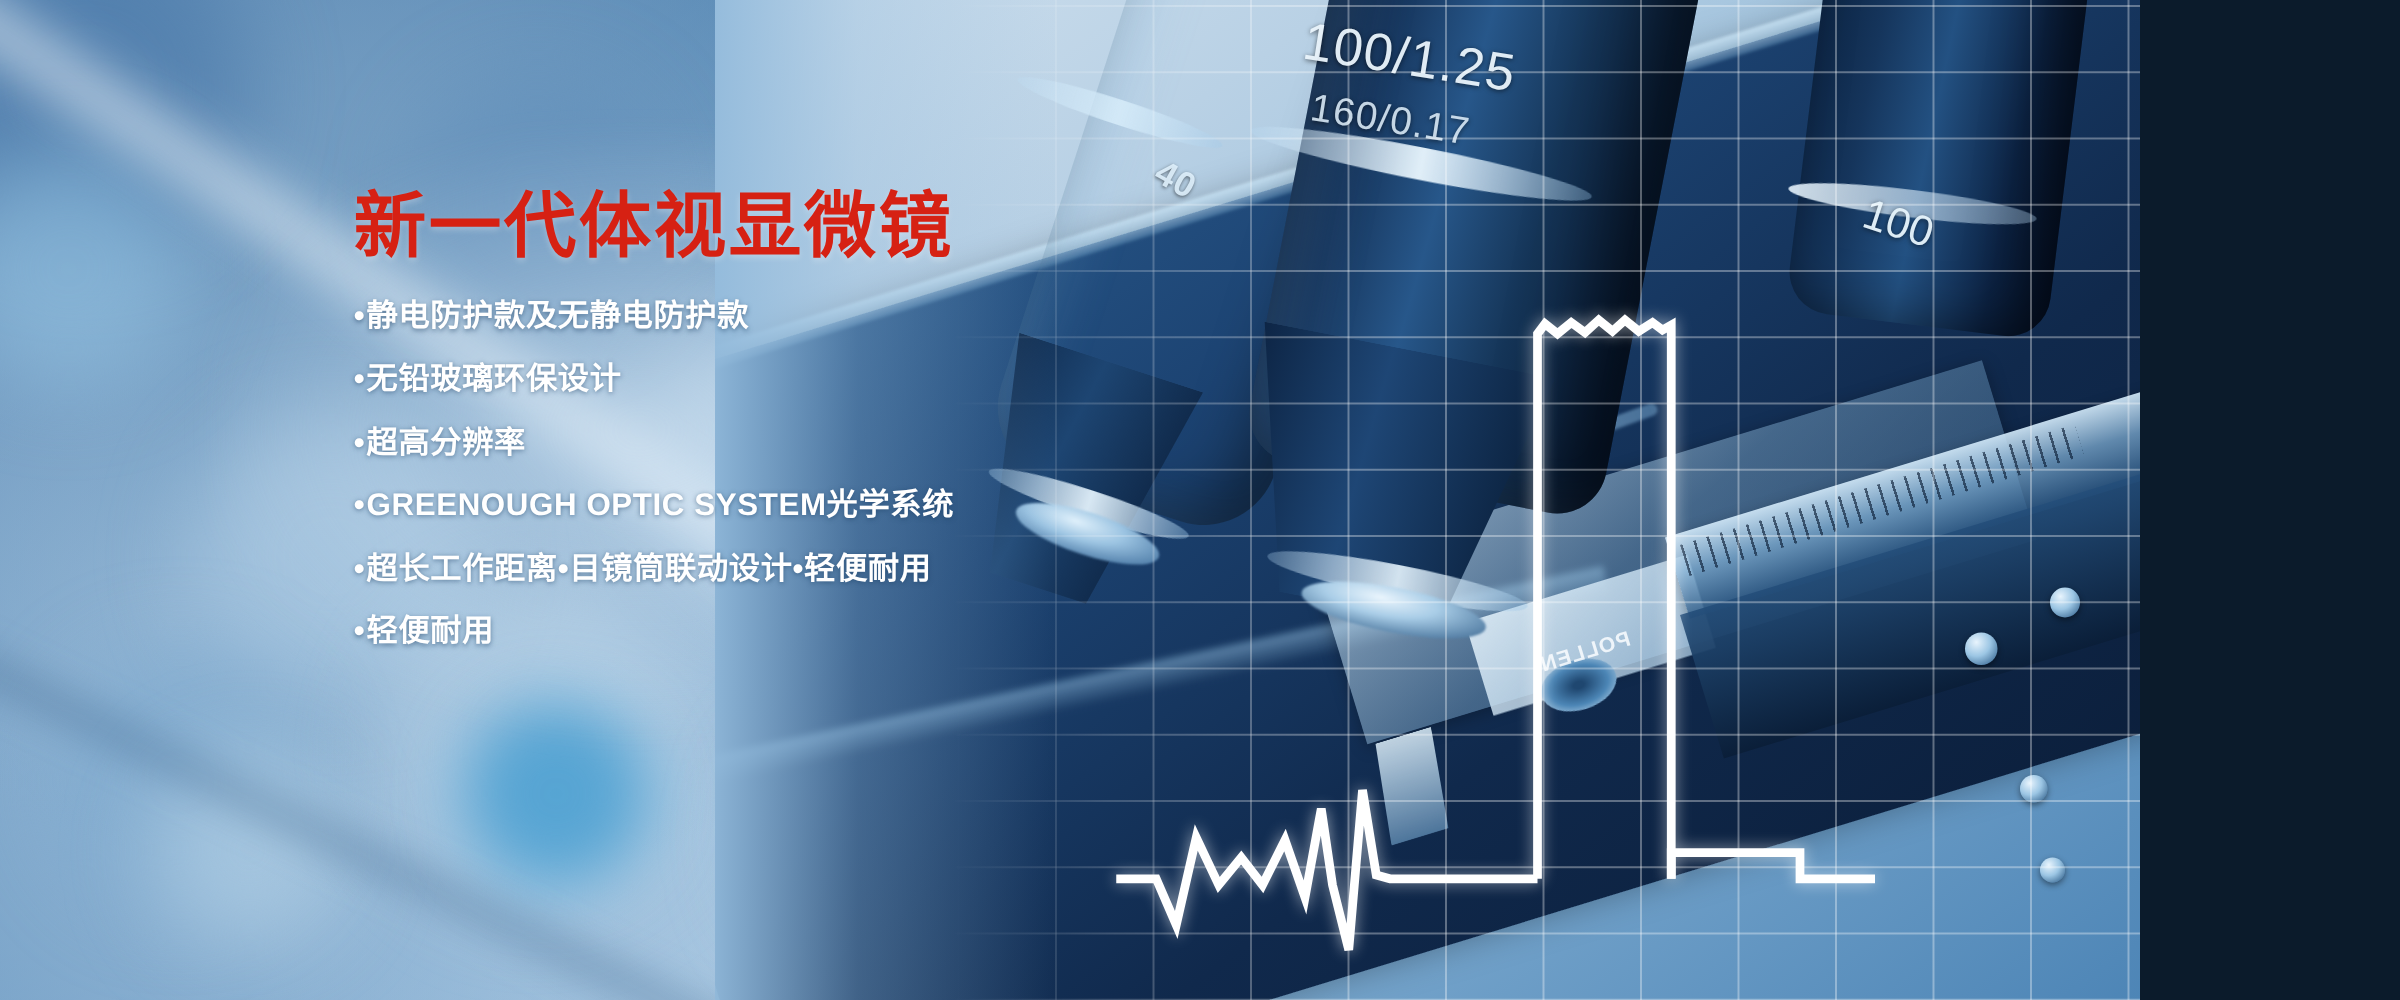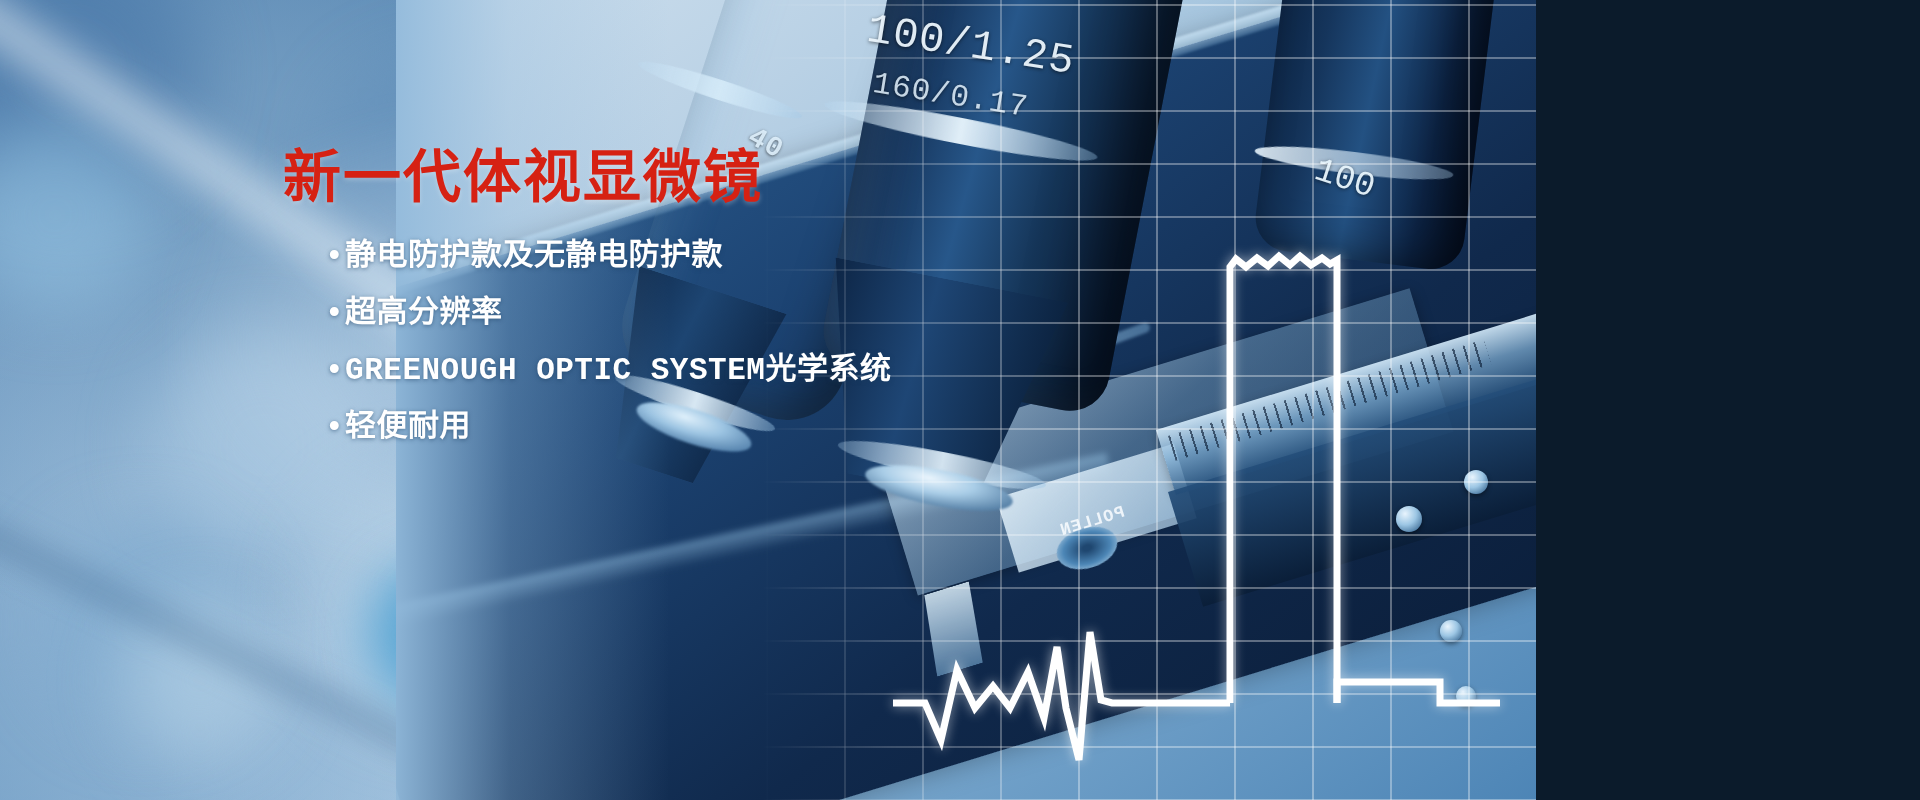--- a/index.html
+++ b/index.html
@@ -1,23 +1,23 @@
 <!DOCTYPE html>
 <html lang="zh-CN"><head>
 <meta charset="utf-8">
 <title>Banner</title>
 <style>
   html,body{margin:0;padding:0;background:#0b1b2b;}
   *{box-sizing:border-box;}
 
   .stage{
     position:relative;
-    width:1536px;height:800px;
+    width:1712px;height:800px;
     overflow:hidden;
-    font-family:Liberation Mono, monospace;
+    font-family:Liberation Sans, sans-serif;
     background:#3a6d9e;
   }
 
   
   .bg-base{
     position:absolute;inset:0;
     background:
       radial-gradient(circle at 62% 18%, rgba(215,233,246,.85) 0%, rgba(215,233,246,0) 34%),
       radial-gradient(circle at 18% 12%, rgba(120,160,195,.75) 0%, rgba(120,160,195,0) 40%),
       radial-gradient(circle at 8% 62%, rgba(168,198,224,.8) 0%, rgba(168,198,224,0) 42%),
@@ -262,28 +262,27 @@
   .headline{
     margin:0;
     font-size:58px;line-height:1.1;font-weight:700;
     letter-spacing:2px;
     color:#d62113;
     text-shadow:0 2px 5px rgba(255,255,255,.28);
   }
   .bullets{margin:26px 0 0 0;padding:0;list-style:none;}
   .bullets li{
     color:#ffffff;
-    font-size:31px;
+    font-size:25px;
     font-weight:700;
     letter-spacing:.5px;
     line-height:1.1;
     margin-bottom:23px;
     text-shadow:0 1px 4px rgba(24,58,94,.55);
     white-space:nowrap;
-    margin-left:42px;
   }
   .bullets li .dot{margin-right:1px;}
 </style>
 </head>
 <body>
 
 <div class="stage">
 
   <div class="bg-base"></div>
   <div class="blob b7"></div>
@@ -354,19 +353,21 @@
       <polyline points="1230,703 1230,267 1236,259 1246,267 1257,258 1268,266 1279,256 1290,265 1300,256 1311,265 1322,258 1330,264 1337,260 1337,703"></polyline>
 
       <polyline points="1337,703 1337,682 1440,682 1440,703 1500,703"></polyline>
     </g>
   </svg>
 
   <div class="copy">
     <h1 class="headline">新一代体视显微镜</h1>
     <ul class="bullets">
       <li><span class="dot">•</span><span>静电防护款及无静电防护款</span></li>
+      <li><span class="dot">•</span><span>无铅玻璃环保设计</span></li>
       <li><span class="dot">•</span><span>超高分辨率</span></li>
       <li><span class="dot">•</span><span>GREENOUGH OPTIC SYSTEM光学系统</span></li>
+      <li><span class="dot">•</span><span>超长工作距离•目镜筒联动设计•轻便耐用</span></li>
       <li><span class="dot">•</span><span>轻便耐用</span></li>
     </ul>
   </div>
 
 </div>
 
 </body></html>

